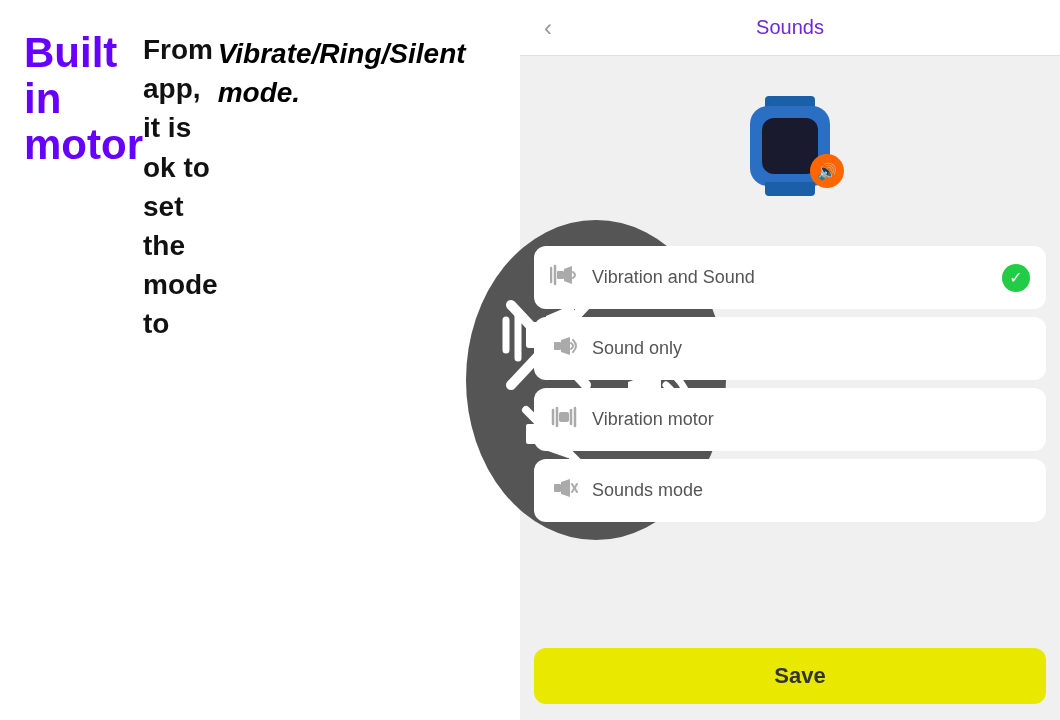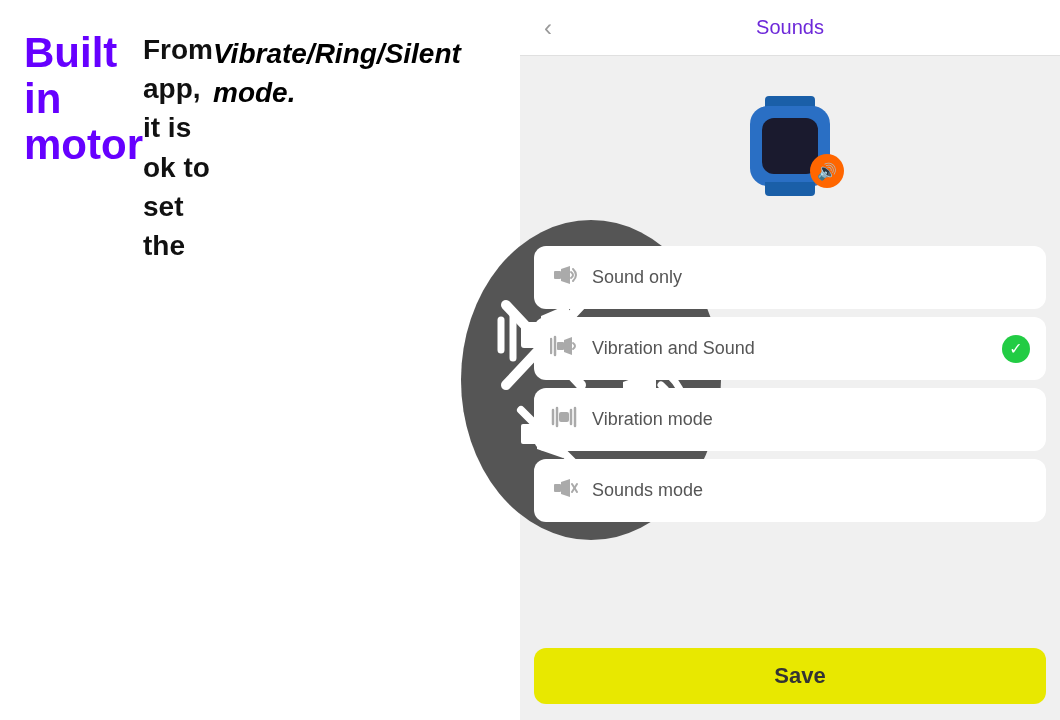--- a/index.html
+++ b/index.html
@@ -235,20 +235,21 @@
       color: #333;
     }
   </style>
 </head>
 <body>
 
 <div class="left-panel">
   <div class="main-title">Built in motor</div>
   <div class="description">
     <span>From app, it is ok to set the</span><br>
+    <span>mode to</span>
   </div>
   <div class="description" style="margin-top:4px;">
     <span class="highlight-red">Vibrate/Ring/Silent mode.</span>
   </div>
 
   <div class="icon-circle">
     <svg class="circle-icons" viewBox="0 0 260 260">
 
       <g transform="translate(40,50)">
 
@@ -298,58 +299,58 @@
         <div class="watch-screen"></div>
       </div>
       <div class="watch-band-bottom"></div>
       <div class="sound-badge">
         <span>🔊</span>
       </div>
     </div>
   </div>
 
   <div class="options-list">
-
-    <div class="option-item">
-      <span class="option-icon">
-        <svg width="28" height="22" viewBox="0 0 28 22" fill="none">
-          <rect x="4" y="7" width="7" height="8" rx="1" fill="#aaa"></rect>
-          <polygon points="11,5 20,2 20,20 11,17" fill="#aaa"></polygon>
-          <path d="M21,8 Q25,11 21,14" stroke="#aaa" stroke-width="2" fill="none" stroke-linecap="round"></path>
-          <path d="M23,5 Q29,11 23,17" stroke="#aaa" stroke-width="2" fill="none" stroke-linecap="round"></path>
-        </svg>
-      </span>
-      <span class="option-label">Sound only</span>
-    </div>
 
     <div class="option-item">
       <span class="option-icon">
         <svg width="28" height="22" viewBox="0 0 28 22" fill="none">
           <line x1="1" y1="4" x2="1" y2="18" stroke="#aaa" stroke-width="2.5" stroke-linecap="round"></line>
           <line x1="5" y1="2" x2="5" y2="20" stroke="#aaa" stroke-width="2.5" stroke-linecap="round"></line>
           <rect x="7" y="7" width="7" height="8" rx="1" fill="#aaa"></rect>
           <polygon points="14,5 22,2 22,20 14,17" fill="#aaa"></polygon>
           <path d="M23,8 Q27,11 23,14" stroke="#aaa" stroke-width="2" fill="none" stroke-linecap="round"></path>
         </svg>
       </span>
       <span class="option-label">Vibration and Sound</span>
       <div class="check-icon">✓</div>
     </div>
 
     <div class="option-item">
       <span class="option-icon">
         <svg width="28" height="22" viewBox="0 0 28 22" fill="none">
+          <rect x="4" y="7" width="7" height="8" rx="1" fill="#aaa"></rect>
+          <polygon points="11,5 20,2 20,20 11,17" fill="#aaa"></polygon>
+          <path d="M21,8 Q25,11 21,14" stroke="#aaa" stroke-width="2" fill="none" stroke-linecap="round"></path>
+          <path d="M23,5 Q29,11 23,17" stroke="#aaa" stroke-width="2" fill="none" stroke-linecap="round"></path>
+        </svg>
+      </span>
+      <span class="option-label">Sound only</span>
+    </div>
+
+    <div class="option-item">
+      <span class="option-icon">
+        <svg width="28" height="22" viewBox="0 0 28 22" fill="none">
           <line x1="3" y1="4" x2="3" y2="18" stroke="#aaa" stroke-width="2.5" stroke-linecap="round"></line>
           <line x1="7" y1="2" x2="7" y2="20" stroke="#aaa" stroke-width="2.5" stroke-linecap="round"></line>
           <line x1="21" y1="4" x2="21" y2="18" stroke="#aaa" stroke-width="2.5" stroke-linecap="round"></line>
           <line x1="25" y1="2" x2="25" y2="20" stroke="#aaa" stroke-width="2.5" stroke-linecap="round"></line>
           <rect x="9" y="6" width="10" height="10" rx="2" fill="#aaa"></rect>
         </svg>
       </span>
-      <span class="option-label">Vibration mode</span>
+      <span class="option-label">Vibration motor</span>
     </div>
 
     <div class="option-item">
       <span class="option-icon">
         <svg width="28" height="22" viewBox="0 0 28 22" fill="none">
           <rect x="4" y="7" width="7" height="8" rx="1" fill="#aaa"></rect>
           <polygon points="11,5 20,2 20,20 11,17" fill="#aaa"></polygon>
           <line x1="22" y1="7" x2="27" y2="15" stroke="#aaa" stroke-width="2" stroke-linecap="round"></line>
           <line x1="27" y1="7" x2="22" y2="15" stroke="#aaa" stroke-width="2" stroke-linecap="round"></line>
         </svg>

